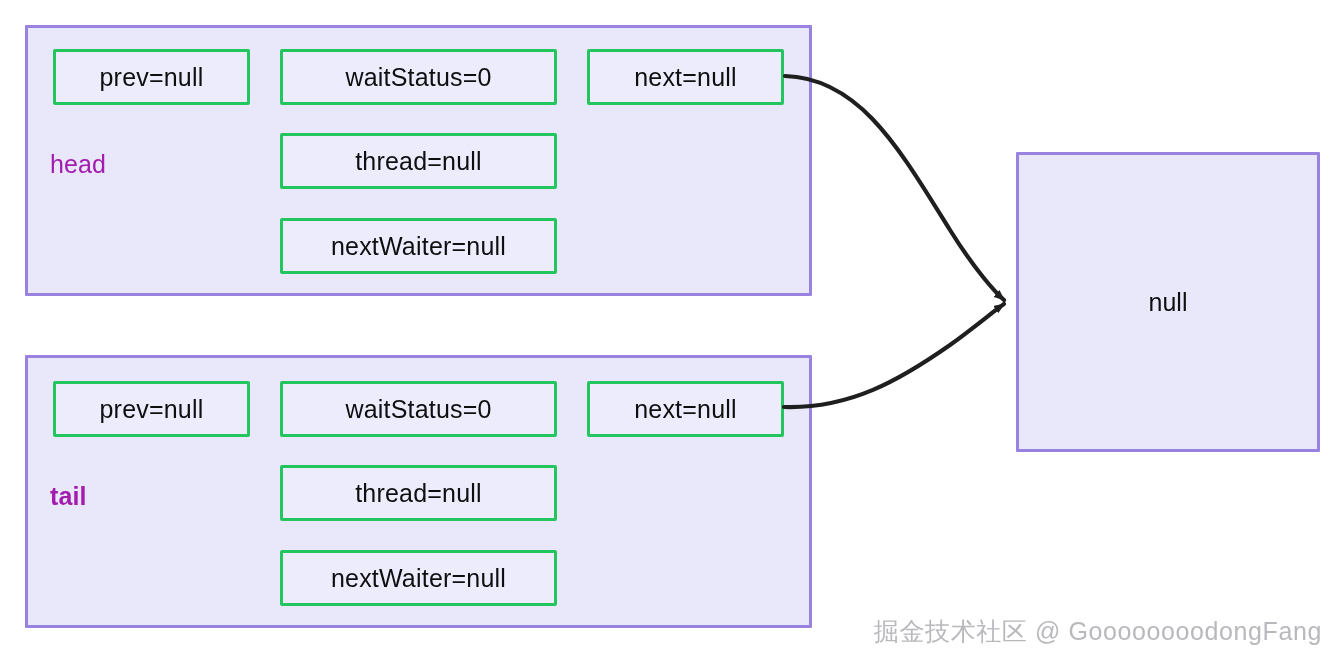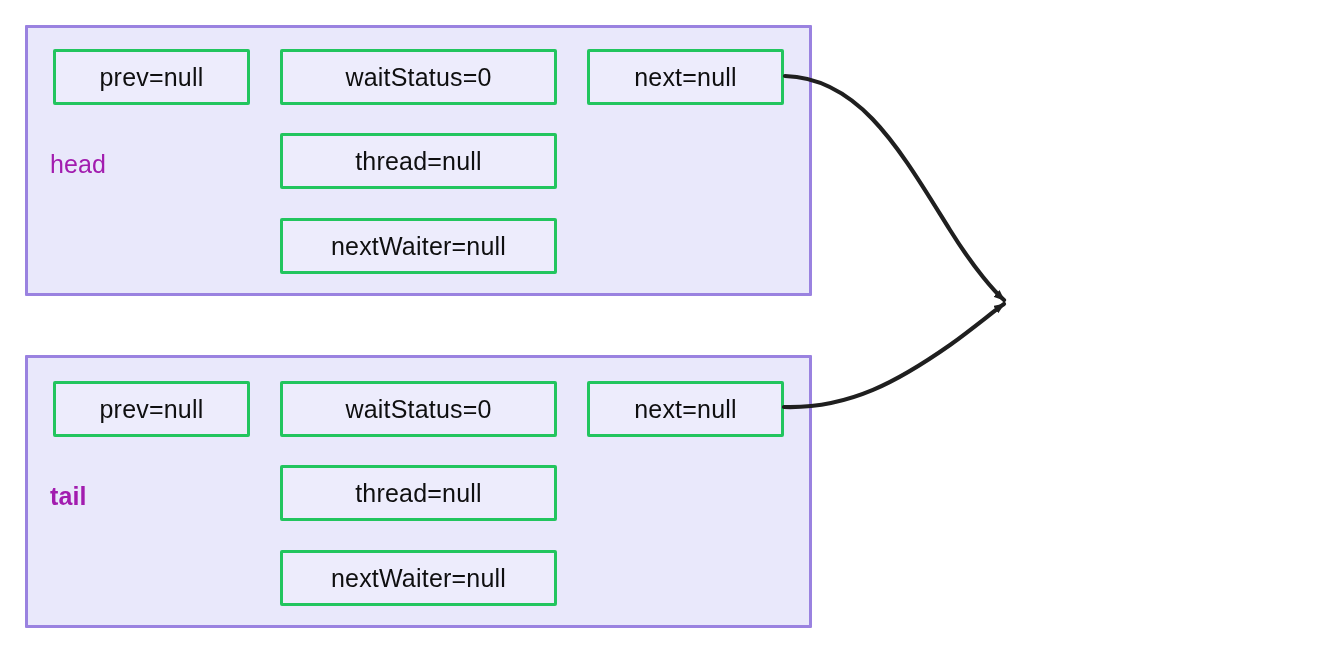--- a/index.html
+++ b/index.html
@@ -152,27 +152,31 @@
 
     <div class="field-box" style="left:252px; top:107px; width:277px; height:56px;">
       <span>thread=null</span>
     </div>
 
     <div class="field-box" style="left:252px; top:192px; width:277px; height:56px;">
       <span>nextWaiter=null</span>
     </div>
   </div>
 
+  <div id="null-box">
+    <span>null</span>
+  </div>
 
   <svg id="connectors" viewBox="0 0 1334 658">
     <defs>
       <marker id="arrowhead" markerWidth="11" markerHeight="9" refX="10" refY="4.5" orient="auto" markerUnits="userSpaceOnUse">
         <path d="M0,0 L11,4.5 L0,9 z" fill="#1f1f1f"></path>
       </marker>
     </defs>
 
     <path d="M 785,76 C 860,78 900,150 950,230 C 975,270 995,292 1004,300" fill="none" stroke="#1f1f1f" stroke-width="4.2" stroke-linecap="round" marker-end="url(#arrowhead)"></path>
 
     <path d="M 784,407 C 850,409 900,380 950,345 C 975,327 995,310 1004,304" fill="none" stroke="#1f1f1f" stroke-width="4.2" stroke-linecap="round" marker-end="url(#arrowhead)"></path>
   </svg>
 
+  <div id="watermark">掘金技术社区 @ GoooooooodongFang</div>
 
 </div>
 
 </body></html>

